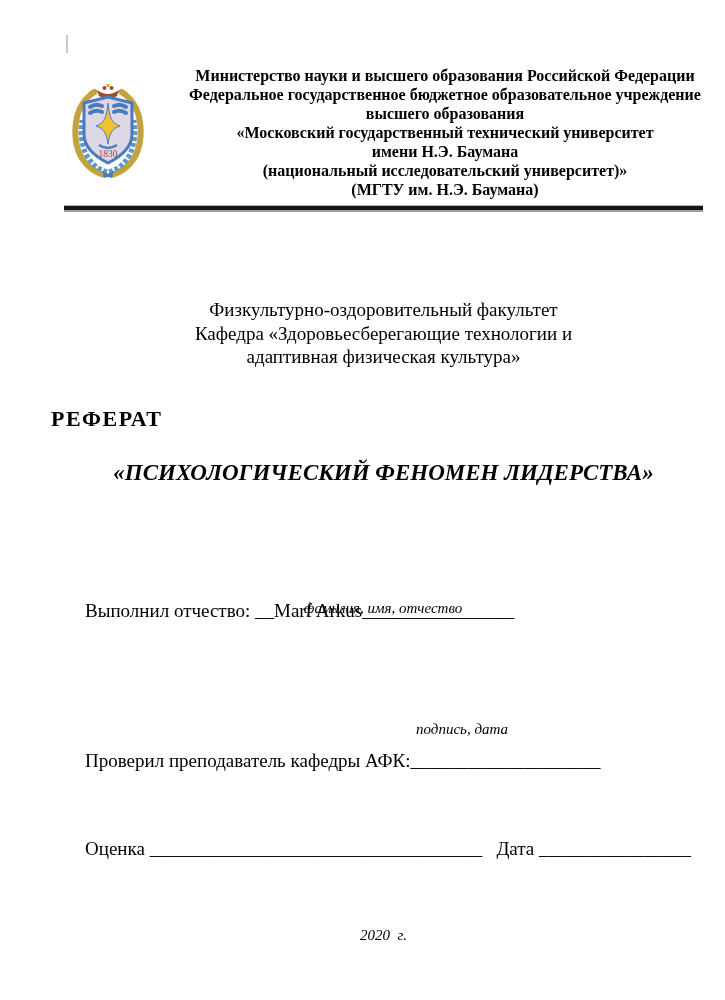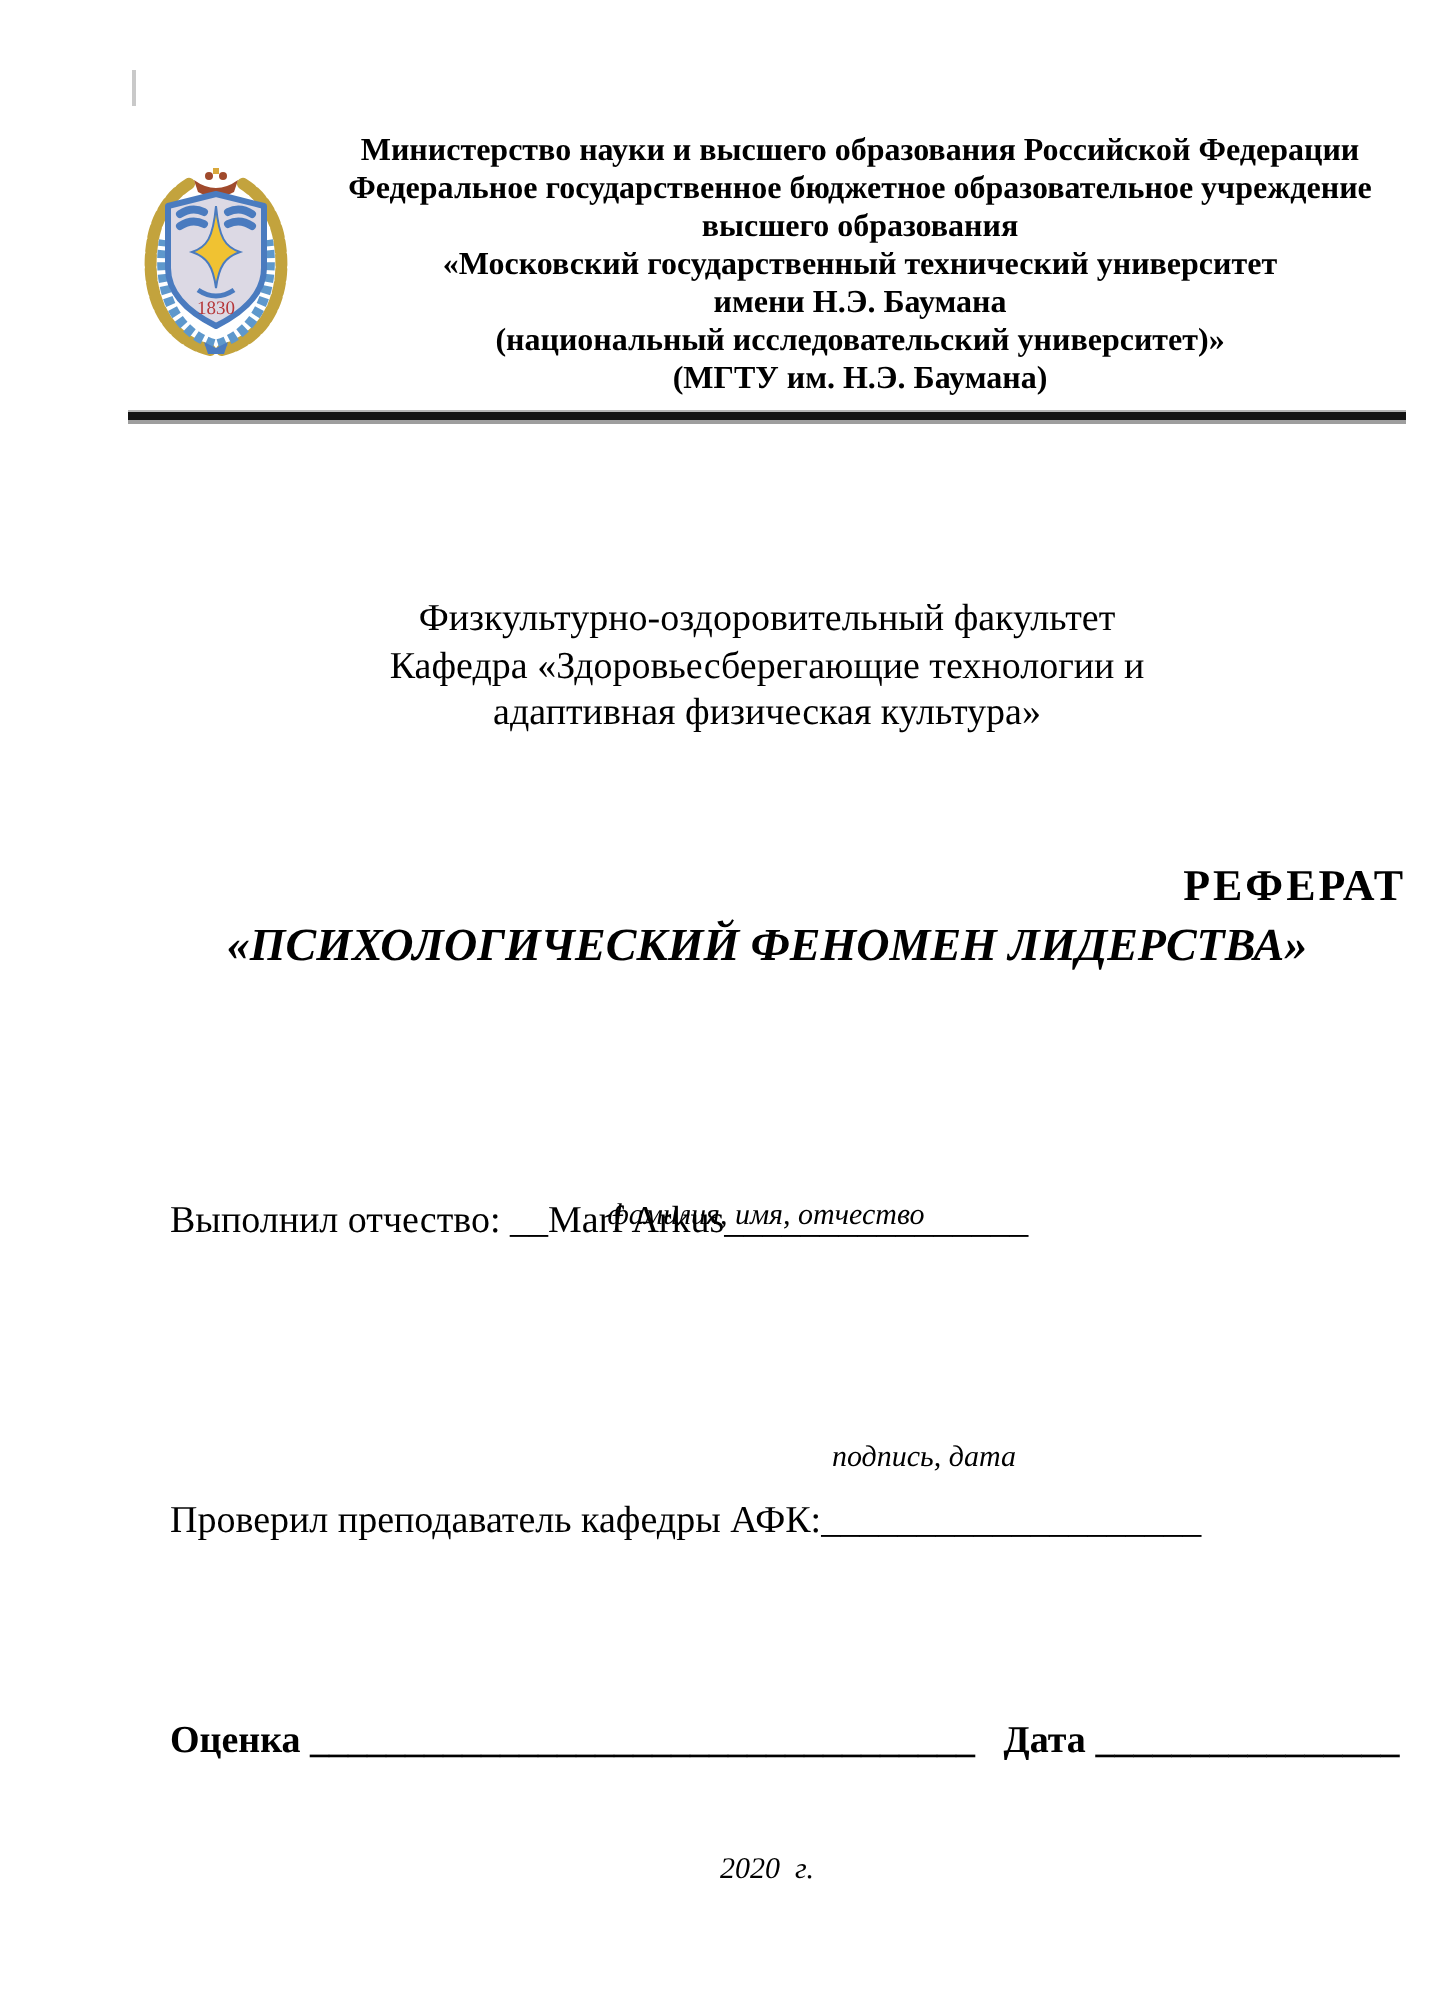--- a/index.html
+++ b/index.html
@@ -4,44 +4,44 @@
 <style>
   html,body{margin:0;padding:0;background:#ffffff;}
   .page{
     position:relative;width:725px;height:1000px;background:#ffffff;
     font-family:"Liberation Serif","DejaVu Serif",serif;color:#000;overflow:hidden;
   }
   .abs{position:absolute;}
   .cursor-mark{left:66px;top:35px;width:2px;height:18px;background:#c9c9c9;}
   .emblem{left:67px;top:84px;}
   .header-text{
-    left:156px;top:66px;width:548px;text-align:center;
+    left:171px;top:66px;width:548px;text-align:center;
     font-weight:bold;font-size:16px;line-height:19px;
   }
   .divider{
     left:64px;top:205px;width:639px;height:4px;background:#141414;
     border-top:1px solid #b5b5b5;border-bottom:2px solid #9e9e9e;
   }
   .faculty{
     left:64px;top:298px;width:639px;text-align:center;
     font-size:19px;line-height:23.5px;font-weight:normal;
   }
   .doc-type{
-    left:64px;top:406px;width:639px;text-align:right;
-    font-size:22px;font-weight:bold;letter-spacing:1.5px;margin-top:24px;
+    left:51px;top:406px;width:639px;text-align:left;
+    font-size:22px;font-weight:bold;letter-spacing:1.5px;
   }
   .topic{
     left:64px;top:460px;width:639px;text-align:center;
     font-size:23px;font-weight:bold;font-style:italic;
   }
   .form-line{left:66px;font-size:19px;white-space:pre;}
   .line-student{top:578px;}
   .line-group{top:642px;}
   .line-checked{top:728px;text-align:center;}
-  .line-grade{top:838px;font-weight:bold;}
+  .line-grade{top:816px;}
   .caption{
     font-size:15px;font-style:italic;transform:translateX(-50%);white-space:pre;
   }
   .caption-student{left:383px;top:600px;}
   .caption-signature{left:462px;top:721px;}
   .year-line{
     left:64px;top:927px;width:639px;text-align:center;
     font-size:15px;font-style:italic;white-space:pre;
   }
 </style>

